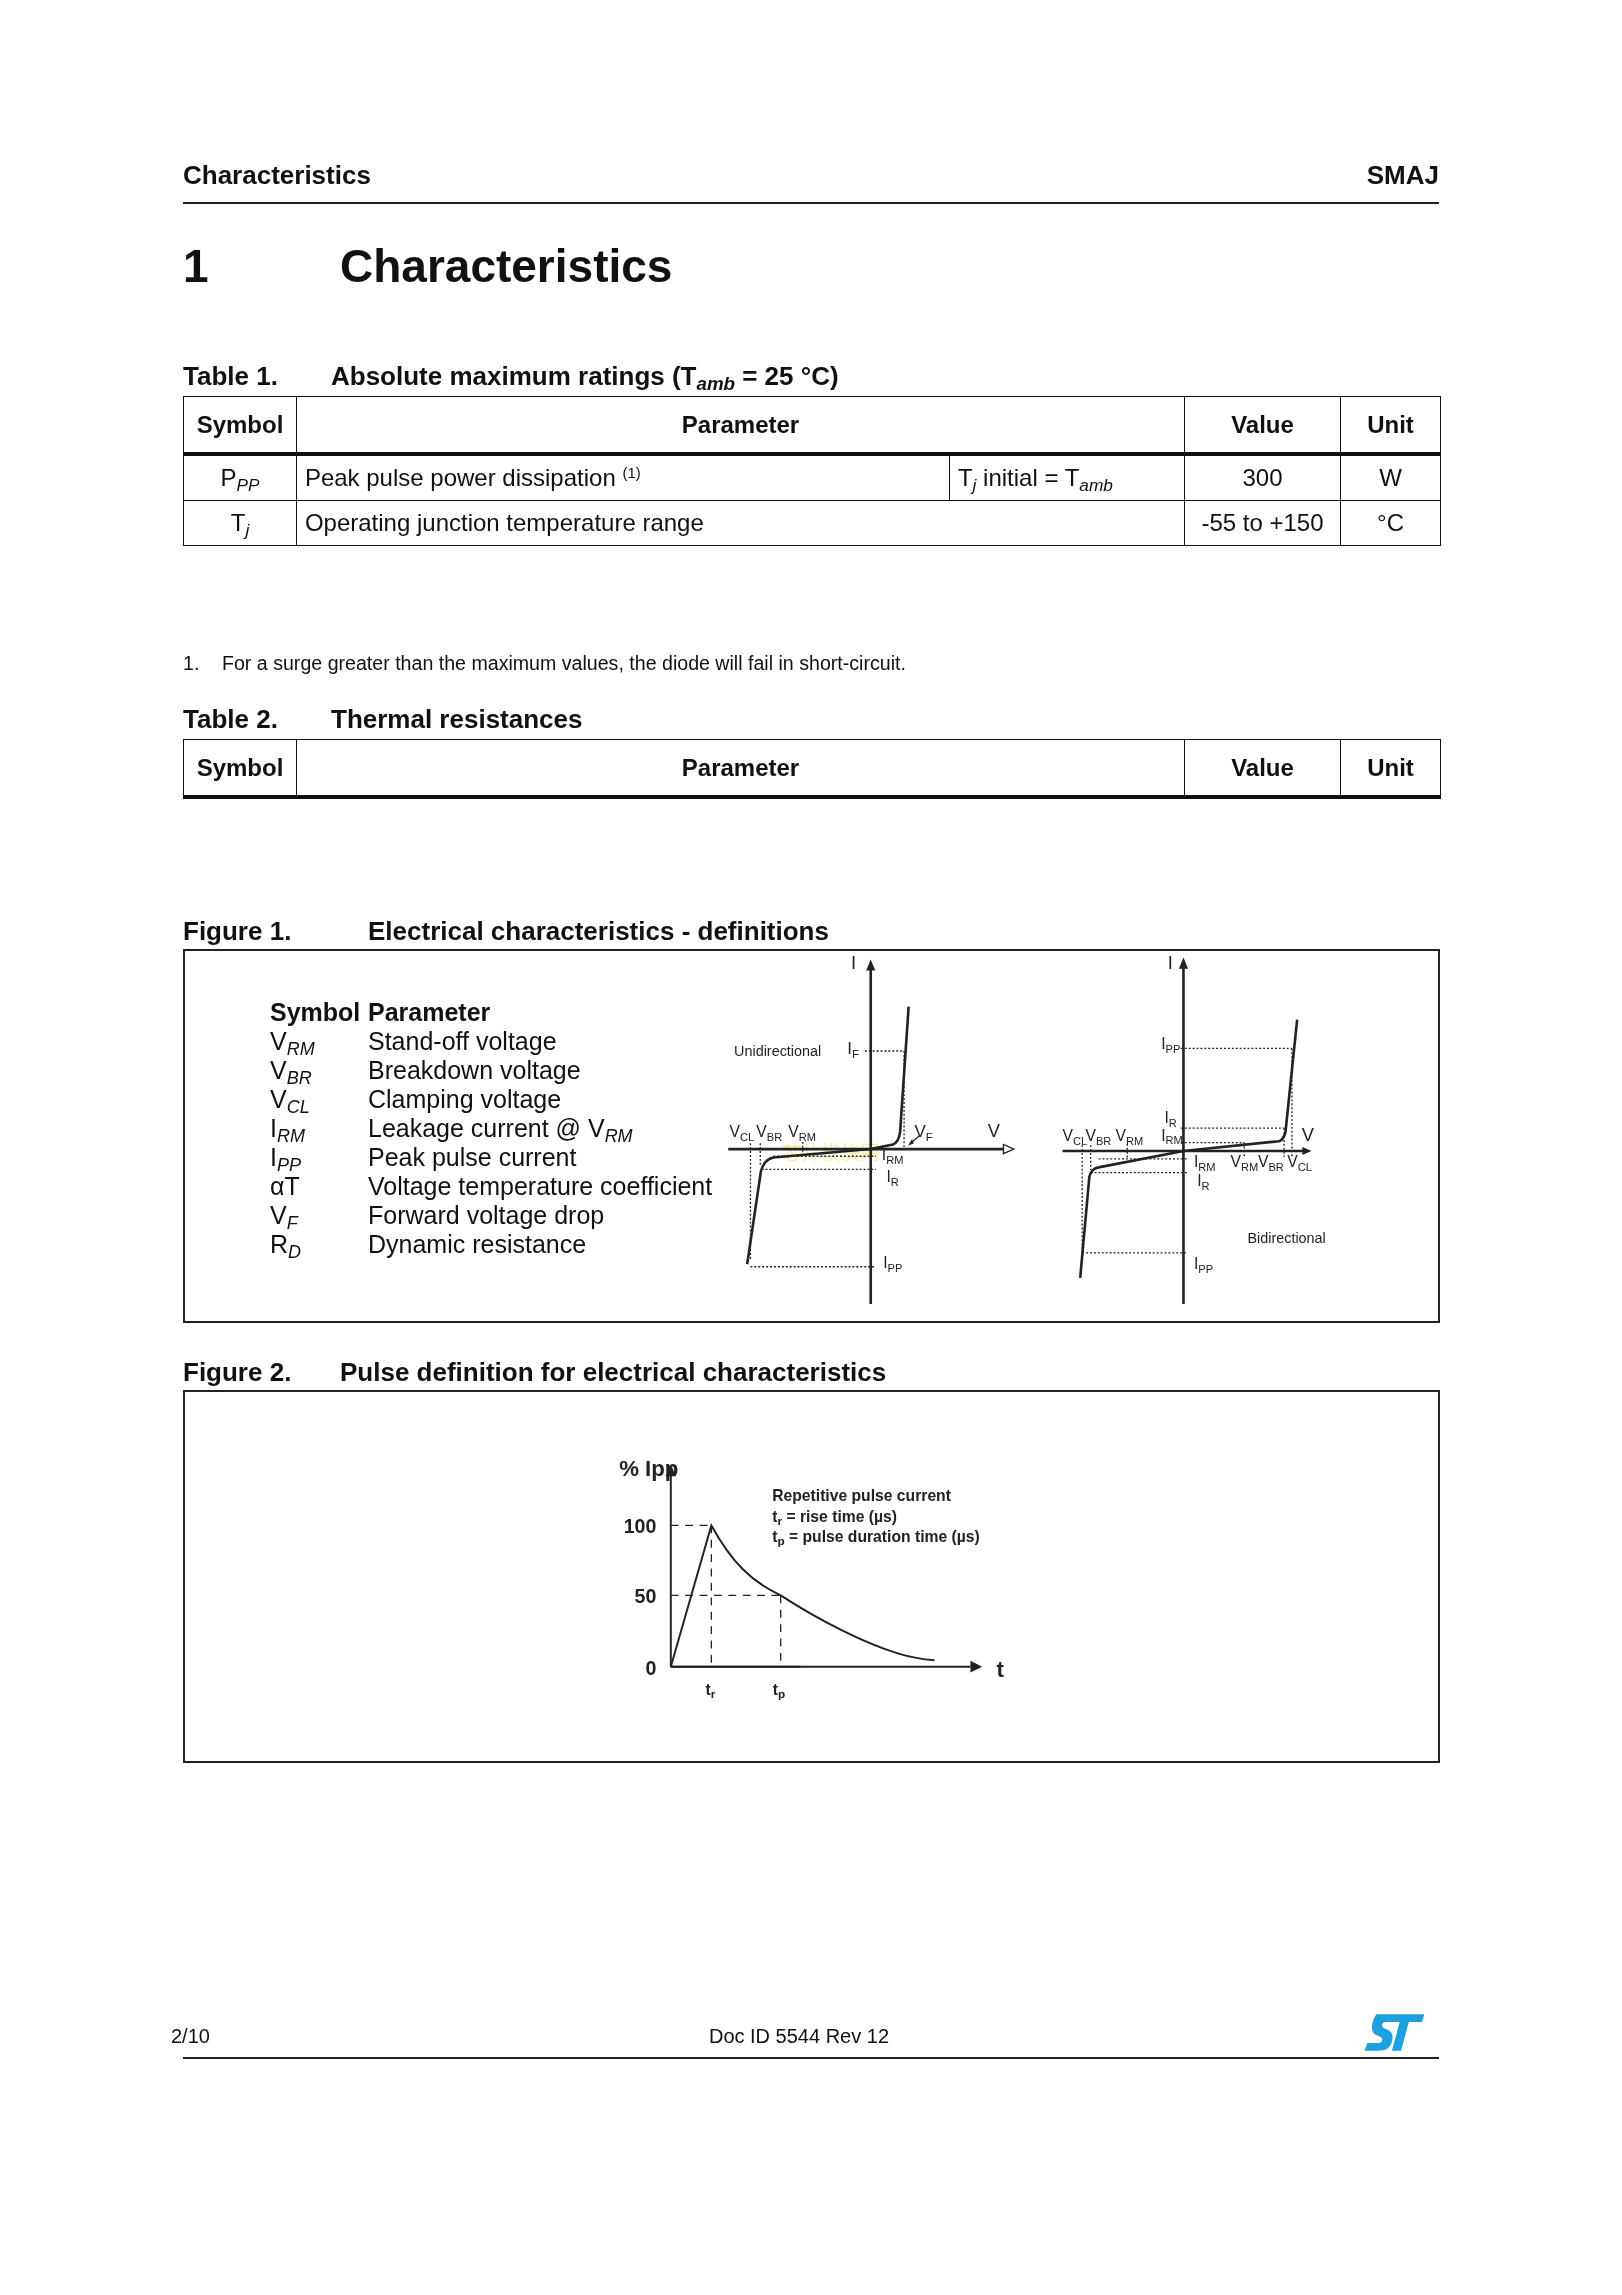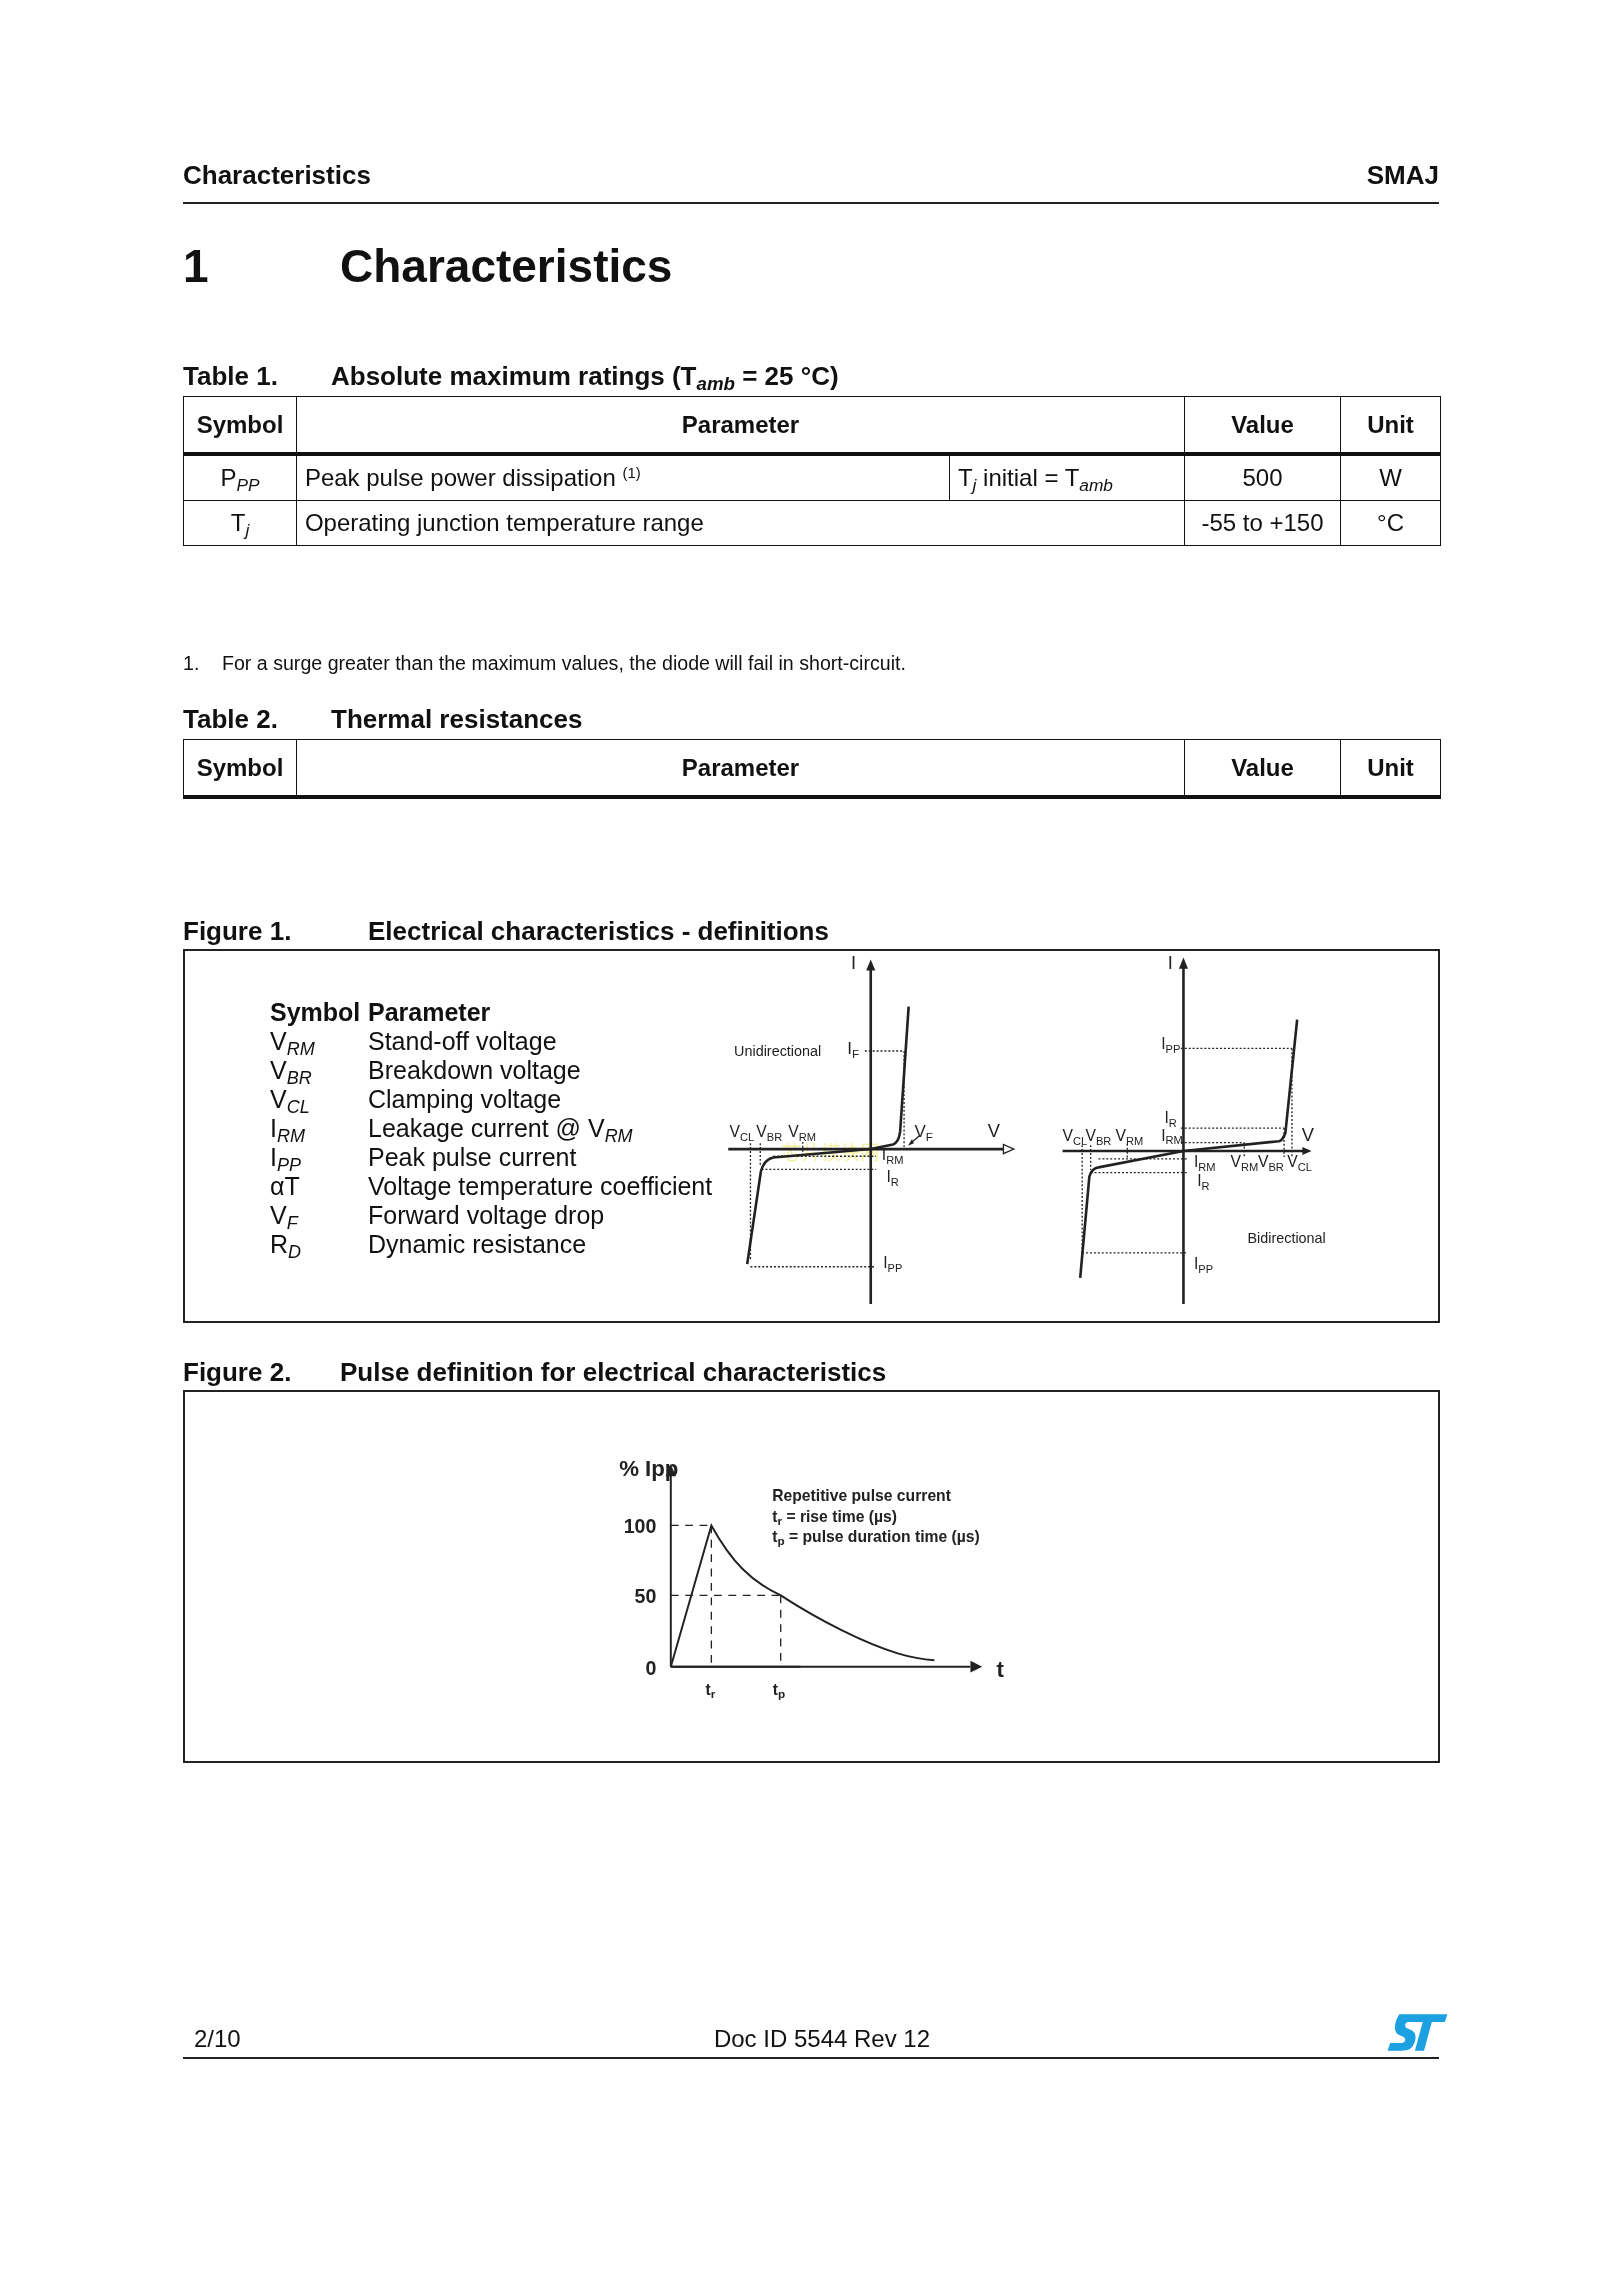--- a/index.html
+++ b/index.html
@@ -39,21 +39,21 @@
 
   .figbox { left: 183px; width: 1253px; border: 2px solid #222; }
 
   .legend { font-size: 25px; line-height: 29px; }
   .legend .row { position: relative; height: 29px; white-space: nowrap; }
   .legend .sym { position: absolute; left: 0; }
   .legend .par { position: absolute; left: 98px; }
 
   svg text { font-family: "Liberation Sans", sans-serif; }
 
-  .footer { left: 194px; width: 1256px; top: 2025px; height: 29px; font-size: 24px; }
+  .footer { left: 171px; width: 1256px; top: 2025px; height: 29px; font-size: 20px; }
   .footer .pg { position: absolute; left: 0; top: 0; }
   .footer .doc { position: absolute; left: 0; width: 1256px; text-align: center; top: 0; }
   .footer .logo { position: absolute; right: 1.3px; top: -11.8px; }
 </style>
 </head>
 <body>
 
 <div class="abs run-header">
   <span class="left">Characteristics</span>
   <span class="right">SMAJ</span>
@@ -82,21 +82,21 @@
       <tr class="head">
     <th>Symbol</th>
     <th colspan="2">Parameter</th>
     <th>Value</th>
     <th>Unit</th>
   </tr>
   <tr>
     <td class="c"><span>P</span><sub>PP</sub></td>
     <td class="l"><span>Peak pulse power dissipation </span><sup>(1)</sup></td>
     <td class="l"><span>T</span><sub>j</sub><span> initial = T</span><sub>amb</sub></td>
-    <td class="c">500</td>
+    <td class="c">300</td>
     <td class="c">W</td>
   </tr>
   <tr>
     <td class="c"><span>T</span><sub>j</sub></td>
     <td class="l" colspan="2">Operating junction temperature range</td>
     <td class="c">-55 to +150</td>
     <td class="c">°C</td>
   </tr>
 </tbody>
   </table>

